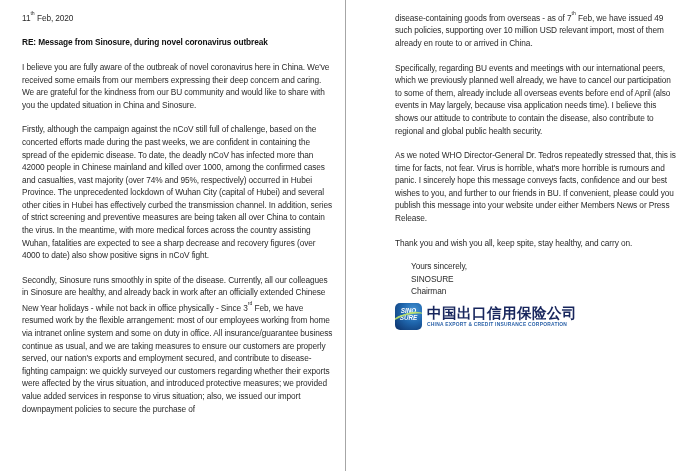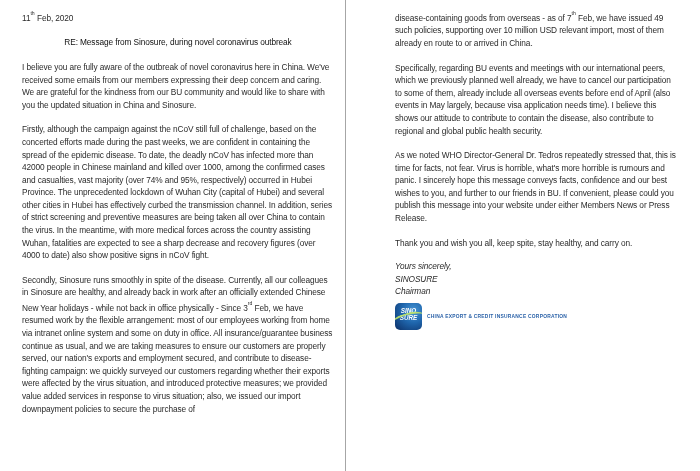--- a/index.html
+++ b/index.html
@@ -29,34 +29,32 @@
     padding-top: 9px;
     font-size: 8.3px;
     line-height: 12.6px;
     letter-spacing: -0.1px;
     text-align: left;
   }
   .col-left  { left: 22px;  width: 312px; }
   .col-right { left: 395px; width: 284px; }
   .col p { margin: 0 0 12px 0; }
   .subject {
-    font-weight: normal;
+    font-weight: bold;
     color: #111111;
-    text-align: center;
   }
   sup.ord {
     font-size: 0.62em;
     position: relative;
     top: -0.45em;
     letter-spacing: 0;
   }
   .signature-block p {
-    margin: 0 0 1px 0;
+    margin: 0 0 1px 16px;
     line-height: 11.6px;
-    font-style: italic;
   }
   .signature-block { margin-bottom: 5px; }
   
   .logo {
     display: flex;
     align-items: center;
     gap: 5px;
     margin-top: 4px;
   }
   .logo-icon {
@@ -140,16 +138,17 @@
     <p>Yours sincerely,</p>
     <p>SINOSURE</p>
     <p>Chairman</p>
   </div>
 
   <div class="logo">
     <div class="logo-icon">
       <div class="icon-text"><span>SINO</span><br><span>SURE</span></div>
     </div>
     <div class="logo-text">
+      <div class="logo-cn">中国出口信用保险公司</div>
       <div class="logo-en">CHINA EXPORT &amp; CREDIT INSURANCE CORPORATION</div>
     </div>
   </div>
 </div>
 
 </body></html>

